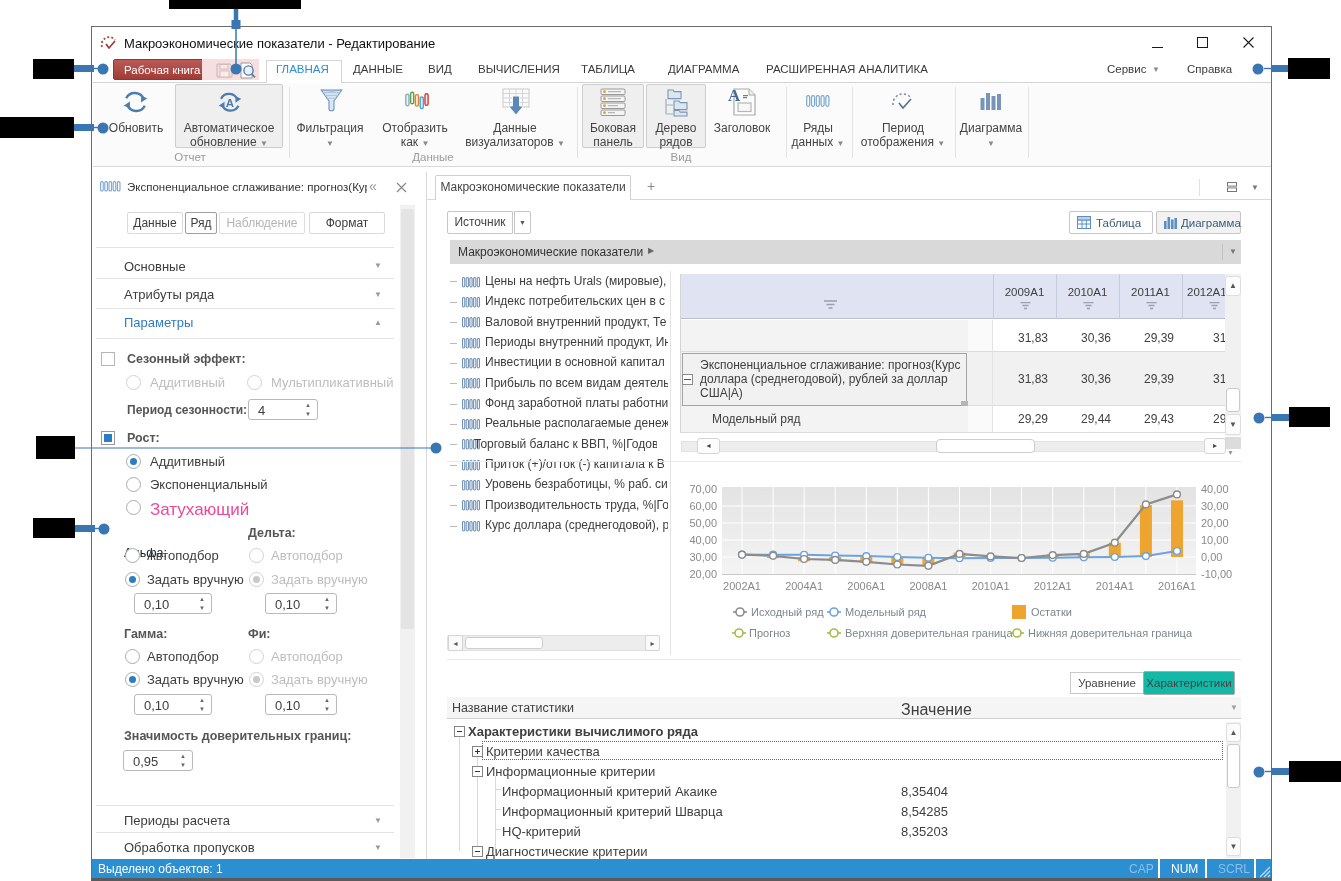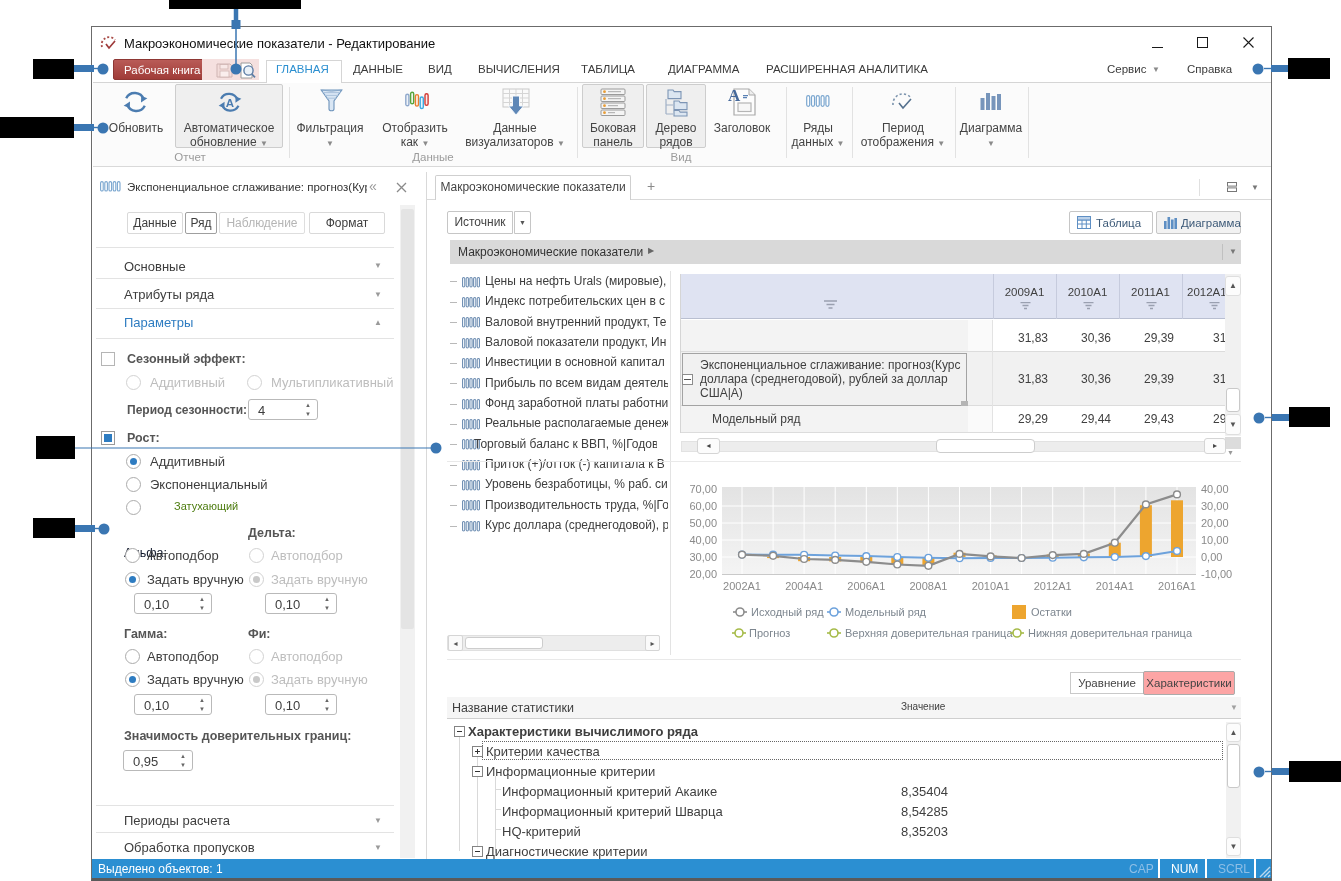--- a/index.html
+++ b/index.html
@@ -235,21 +235,21 @@
       </div>
 
   <div class="abs" style="left:9px;top:404px;width:14px;height:14px;border:1px solid #9a9a9a;background:#fff;"></div>
   <div class="abs" style="left:12px;top:407px;width:8px;height:8px;background:#2e7cc1;"></div>
   <div class="abs" style="left:35px;top:404px;font-size:12.5px;font-weight:bold;color:#555;">Рост:</div>
   <div class="radio on" style="left:34px;top:427px;"></div>
   <div class="abs" style="left:58px;top:427px;font-size:13px;color:#3d3d3d;">Аддитивный</div>
   <div class="radio" style="left:34px;top:450px;"></div>
   <div class="abs" style="left:58px;top:450px;font-size:13px;color:#3d3d3d;">Экспоненциальный</div>
   <div class="radio" style="left:34px;top:473px;"></div>
-  <div class="abs" style="left:58px;top:473px;font-size:11px;color:#4d7c0f;margin-left:24px;">Затухающий</div>
+  <div class="abs" style="left:58px;top:473px;font-size:17px;color:#ec4899;">Затухающий</div>
 
   <div class="abs" style="left:32px;top:499px;font-size:12.5px;font-weight:normal;color:#0f172a;margin-top:20px;">Альфа:</div>
   <div class="abs" style="left:156px;top:499px;font-size:12.5px;font-weight:bold;color:#555;">Дельта:</div>
   <div class="radio" style="left:33px;top:521px;"></div>
   <div class="abs" style="left:55px;top:521px;font-size:13px;color:#3d3d3d;">Автоподбор</div>
   <div class="radio dis" style="left:157px;top:521px;"></div>
   <div class="abs" style="left:179px;top:521px;font-size:13px;color:#bdbdbd;">Автоподбор</div>
   <div class="radio on" style="left:33px;top:545px;"></div>
   <div class="abs" style="left:55px;top:545px;font-size:13px;color:#3d3d3d;">Задать вручную</div>
   <div class="radio dison" style="left:157px;top:545px;"></div>
@@ -369,21 +369,21 @@
 <div class="abs" style="left:3px;top:76px;width:7px;height:1px;background:#b9b9b9;"></div>
 <svg class="abs" style="left:15px;top:71px" width="18" height="10.5" viewBox="0 0 19 11">
           <g fill="#eef3f9" stroke="#7291b4" stroke-width="1.1">
             <rect x="0.5" y="0.5" width="2.4" height="10" rx="1.2"></rect>
             <rect x="4.4" y="0.5" width="2.4" height="10" rx="1.2"></rect>
             <rect x="8.3" y="0.5" width="2.4" height="10" rx="1.2"></rect>
             <rect x="12.2" y="0.5" width="2.4" height="10" rx="1.2"></rect>
             <rect x="16.1" y="0.5" width="2.4" height="10" rx="1.2"></rect>
           </g>
         </svg>
-<div class="tree-item" style="left:38px;top:68px;width:183px;overflow:hidden;">Валовой показатели продукт, Ин</div>
+<div class="tree-item" style="left:38px;top:68px;width:183px;overflow:hidden;">Периоды внутренний продукт, Ин</div>
 <div class="abs" style="left:3px;top:96px;width:7px;height:1px;background:#b9b9b9;"></div>
 <svg class="abs" style="left:15px;top:91px" width="18" height="10.5" viewBox="0 0 19 11">
           <g fill="#eef3f9" stroke="#7291b4" stroke-width="1.1">
             <rect x="0.5" y="0.5" width="2.4" height="10" rx="1.2"></rect>
             <rect x="4.4" y="0.5" width="2.4" height="10" rx="1.2"></rect>
             <rect x="8.3" y="0.5" width="2.4" height="10" rx="1.2"></rect>
             <rect x="12.2" y="0.5" width="2.4" height="10" rx="1.2"></rect>
             <rect x="16.1" y="0.5" width="2.4" height="10" rx="1.2"></rect>
           </g>
         </svg>
@@ -660,24 +660,24 @@
   <text x="68" y="165" font-size="11" fill="#7d868f" font-family="Liberation Sans">Прогноз</text>
   <line x1="146" y1="161" x2="160" y2="161" stroke="#a6bb49" stroke-width="1.6"></line>
         <circle cx="153" cy="161" r="4" fill="#fff" stroke="#a6bb49" stroke-width="1.6"></circle>
   <text x="164" y="165" font-size="11" fill="#7d868f" font-family="Liberation Sans">Верхняя доверительная граница</text>
   <line x1="329" y1="161" x2="343" y2="161" stroke="#a6bb49" stroke-width="1.6"></line>
         <circle cx="336" cy="161" r="4" fill="#fff" stroke="#a6bb49" stroke-width="1.6"></circle>
   <text x="347" y="165" font-size="11" fill="#7d868f" font-family="Liberation Sans">Нижняя доверительная граница</text>
   </svg>
 
   <div class="abs" style="left:978px;top:645px;width:74px;height:22px;background:#fff;border:1px solid #c9c9c9;font-size:11.5px;color:#444;text-align:center;line-height:20px;">Уравнение</div>
-  <div class="abs" style="left:1051px;top:644px;width:92px;height:24px;background:#fca5a5;border:1px solid #ababab;border-radius:2px;font-size:11.5px;color:#444;text-align:center;line-height:22px;">Характеристики</div>
+  <div class="abs" style="left:1051px;top:644px;width:92px;height:24px;background:#14b8a6;border:1px solid #ababab;border-radius:2px;font-size:11.5px;color:#444;text-align:center;line-height:22px;">Характеристики</div>
   <div class="abs" style="left:355px;top:670px;width:794px;height:22px;background:#f5f5f5;border-bottom:1px solid #cfcfcf;"></div>
   <div class="abs" style="left:360px;top:674px;font-size:12.5px;color:#3f3f3f;">Название статистики</div>
-  <div class="abs" style="left:809px;top:674px;font-size:10px;color:#3f3f3f;">Значение</div>
+  <div class="abs" style="left:809px;top:674px;font-size:16px;color:#3f3f3f;">Значение</div>
   <div class="abs" style="left:1138px;top:676px;font-size:8px;color:#a0a0a0;">▼</div>
 
   <div class="abs" style="left:367px;top:709px;width:1px;height:115px;background:#d9d9d9;"></div>
   <div class="abs" style="left:385px;top:729px;width:1px;height:95px;background:#d9d9d9;"></div>
   <div class="abs" style="left:403px;top:749px;width:1px;height:77px;background:#d9d9d9;"></div>
   <div class="abs" style="left:403px;top:762px;width:6px;height:1px;background:#d9d9d9;"></div>
   <div class="abs" style="left:403px;top:782px;width:6px;height:1px;background:#d9d9d9;"></div>
   <div class="abs" style="left:403px;top:802px;width:6px;height:1px;background:#d9d9d9;"></div>
 
   <div class="pmbox" style="left:362px;top:699px;"></div>

